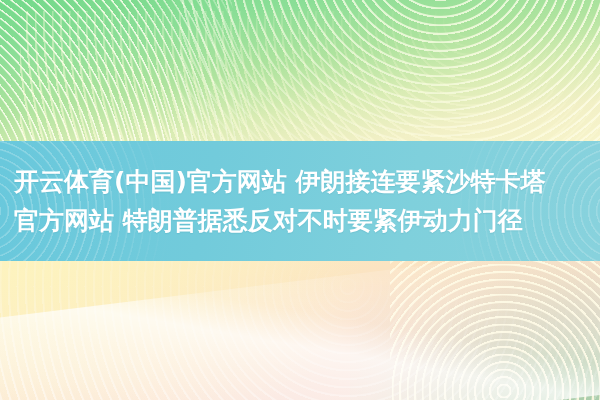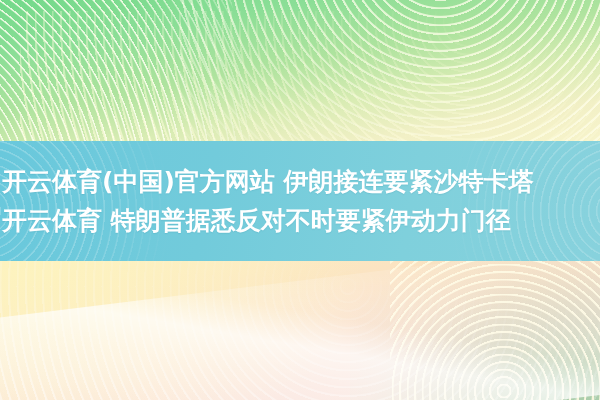--- a/index.html
+++ b/index.html
@@ -226,21 +226,21 @@
   .headline {
     position: absolute;
     left: 0;
     top: 141px;
     width: 600px;
     height: 120px;
     display: flex;
     flex-direction: column;
     justify-content: center;
     align-items: flex-start;
-    padding-left: 2px;
+    padding-left: 14px;
     box-sizing: border-box;
     z-index: 20;
   }
   .headline-line {
     color: #ffffff;
     font-family: "DejaVu Sans", "Liberation Sans", sans-serif;
     font-size: 25px;
     font-weight: bold;
     line-height: 39px;
     letter-spacing: 0px;
@@ -267,16 +267,16 @@
   <div class="panel-bot">
     <div class="bot-wash-left"></div>
     <div class="bot-wash-right"></div>
     <div class="arcs arcs-bb"></div>
     <div class="arcs arcs-br"></div>
     <div class="bot-sweep"></div>
   </div>
 
   <div class="headline">
     <div class="headline-line">开云体育(中国)官方网站 伊朗接连要紧沙特卡塔</div>
-    <div class="headline-line">开云体育 特朗普据悉反对不时要紧伊动力门径</div>
+    <div class="headline-line">官方网站 特朗普据悉反对不时要紧伊动力门径</div>
   </div>
 
 </div>
 
 </body></html>

